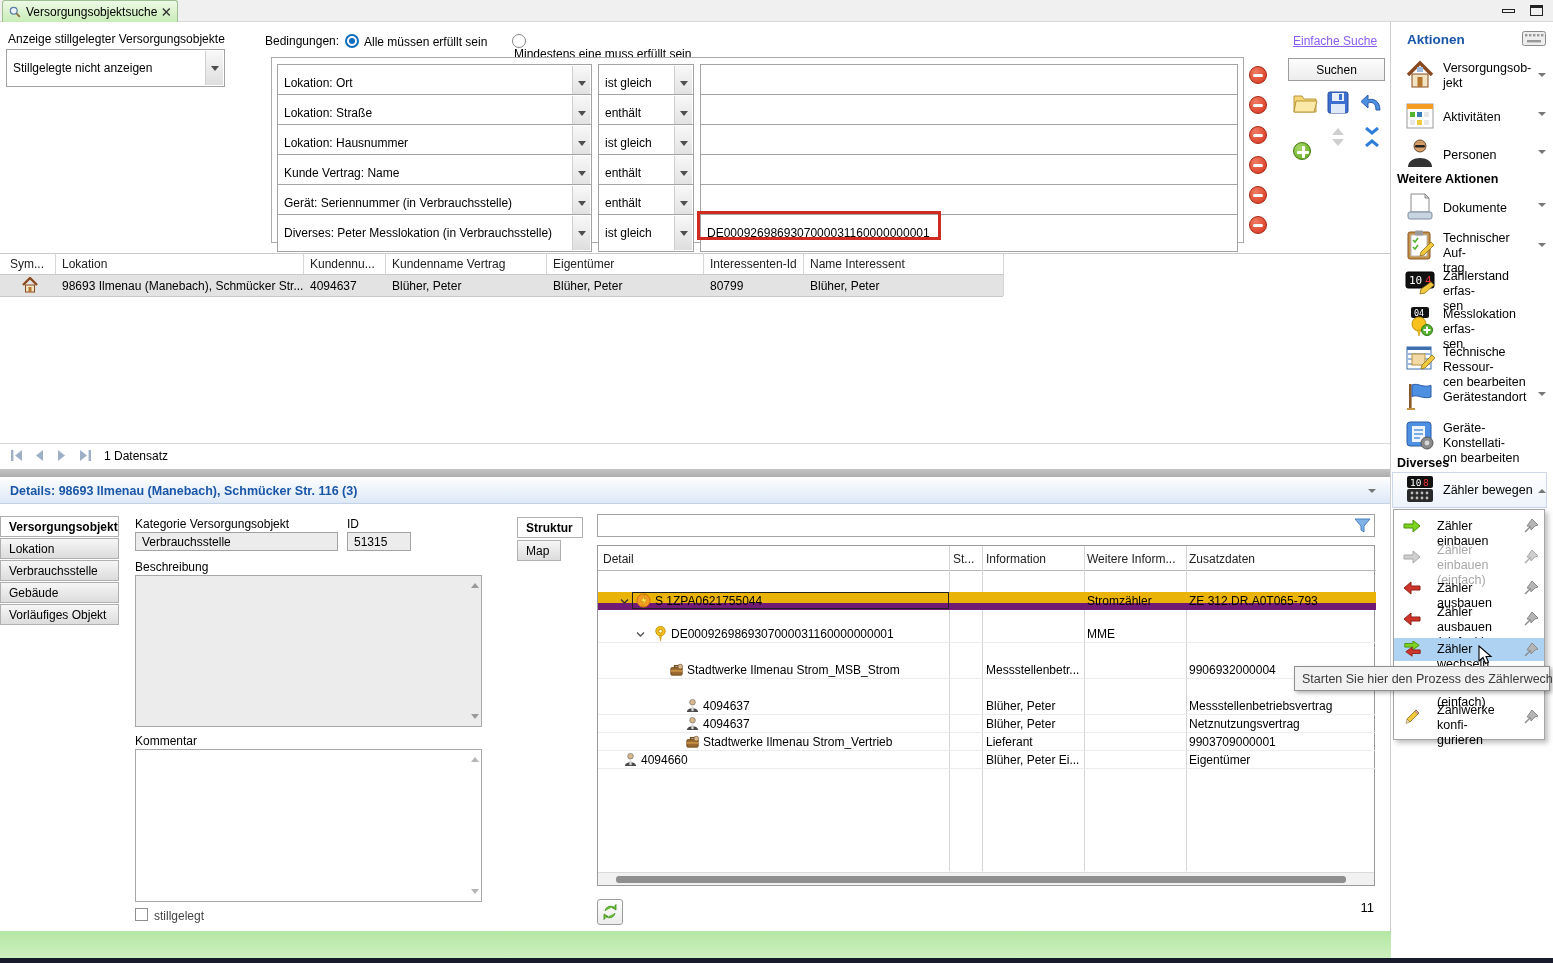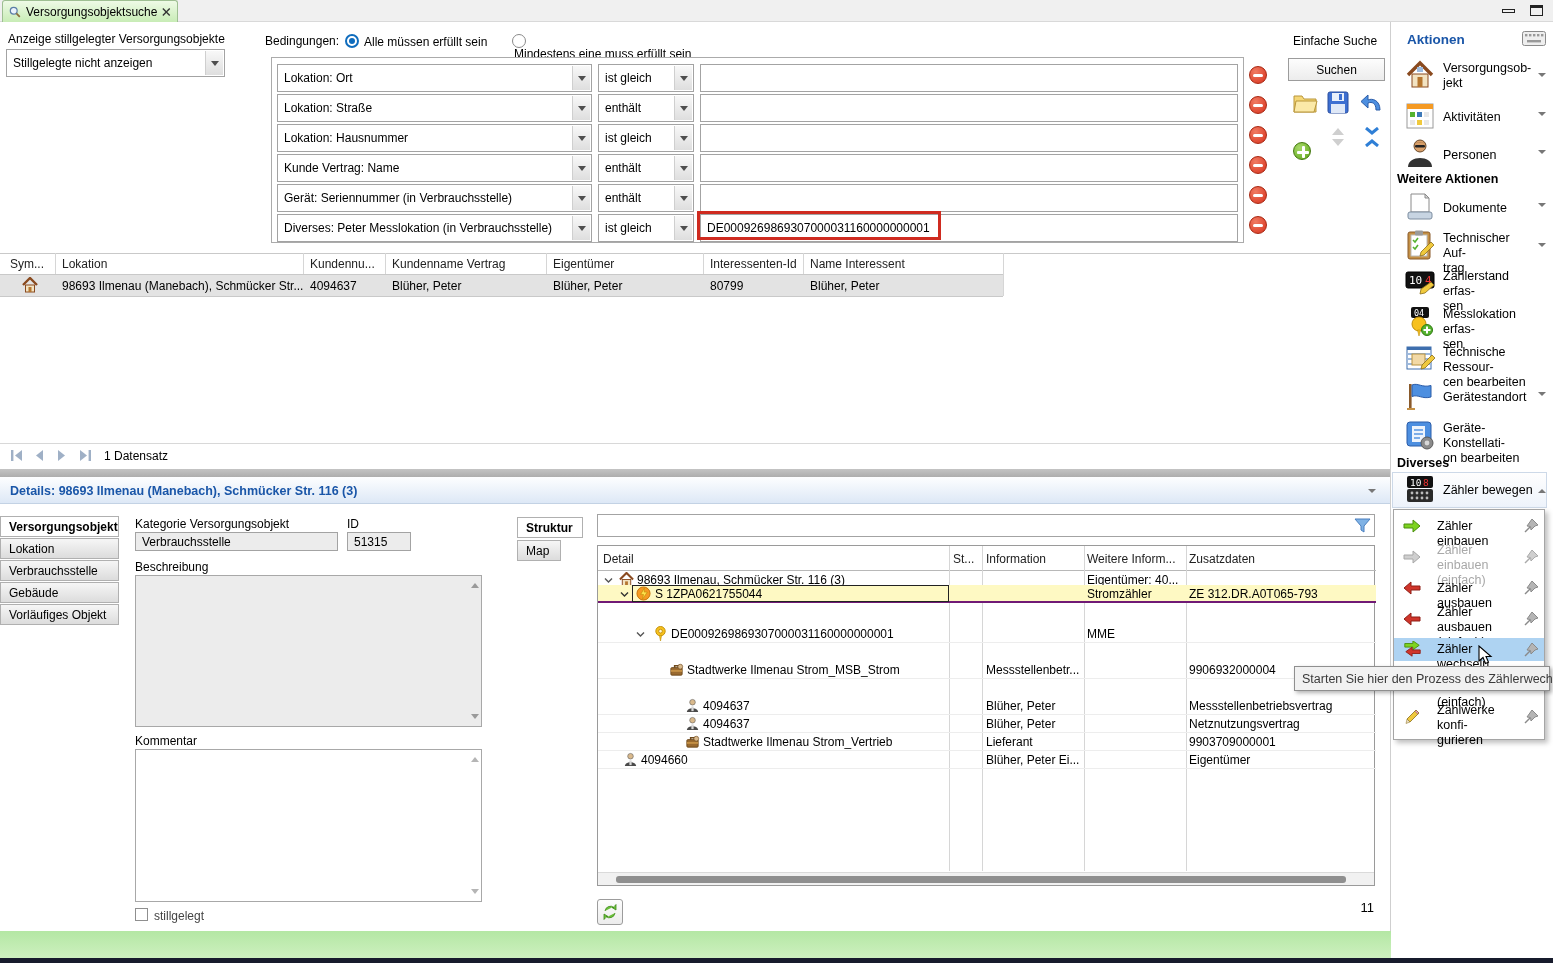--- a/index.html
+++ b/index.html
@@ -7,35 +7,35 @@
   body{font-family:"Liberation Sans","DejaVu Sans",sans-serif;background:#fff;position:relative;font-size:12px;color:#000}
   .abs{position:absolute}
   .txt{white-space:nowrap;font-size:12px}
   .b{font-weight:bold}
   .ell{overflow:hidden;text-overflow:ellipsis;white-space:nowrap;display:block}
   
   .tabbar{left:0;top:0;width:1553px;height:22px;background:#f0f0f0;border-bottom:1px solid #d9d9d9}
   .tab{left:2px;top:0;width:176px;height:22px;background:linear-gradient(#eefae6,#c8ecb6);border:1px solid #9ebf92;border-bottom:none;border-radius:3px 3px 0 0;display:flex;align-items:center;padding:0 6px;gap:5px}
   .winbtn{width:13px;height:11px;display:inline-block}
   
-  .sel,.inp{border:1px solid #a3a3a3;background:#fff;height:28px;position:absolute;display:flex;align-items:center;padding-left:6px;font-size:12px}
+  .sel,.inp{border:1px solid #a3a3a3;background:#fff;height:38px;position:absolute;display:flex;align-items:center;padding-left:6px;font-size:12px}
   .arr{position:absolute;right:1px;top:1px;bottom:1px;width:18px;background:linear-gradient(#f8f8f8,#dedede);border-left:1px solid #cfcfcf;display:flex;align-items:center;justify-content:center}
   .trid{width:0;height:0;border:4px solid transparent;border-top:5px solid #4e4e4e;margin-top:5px}
   .chevd{width:0;height:0;border:4px solid transparent;border-top:4px solid #777;display:inline-block}
   .chevu{width:0;height:0;border:4px solid transparent;border-bottom:4px solid #777;display:inline-block}
   .minus{width:18px;height:18px;border-radius:50%;background:radial-gradient(circle at 35% 30%,#f07b63,#d8321c);border:1px solid #a8250f;display:flex;align-items:center;justify-content:center}
   .minus i{display:block;width:10px;height:3px;background:#fff;border-radius:2px}
   .plusbtn{width:18px;height:18px;border-radius:50%;background:radial-gradient(circle at 35% 30%,#a8d96a,#5da617);border:1px solid #44780f;position:relative}
   .plusbtn i,.plusbtn em{position:absolute;background:#fff;border-radius:1px}
   .plusbtn i{left:8px;top:3px;width:3px;height:12px}
   .plusbtn em{left:3px;top:8px;width:12px;height:3px}
   .radio{width:14px;height:14px;border-radius:50%;border:1px solid #8a8a8a;background:#fff;display:inline-block;position:relative;vertical-align:-3px}
   .radio.on{border:2px solid #0f6cbd}
   .radio.on i{position:absolute;left:2px;top:2px;width:6px;height:6px;border-radius:50%;background:#0f6cbd}
-  .link{color:#000000;}
+  .link{color:#8b5cf6;text-decoration:underline}
   .btn{border:1px solid #9c9c9c;background:linear-gradient(#fdfdfd,#ececec);display:flex;align-items:center;justify-content:center;font-size:12px}
   
   .th{font-size:12px;color:#222}
   .vline{background:#d6d6d6;width:1px;position:absolute}
   .hline{background:#c9c9c9;height:1px;position:absolute}
   
   .vtab{left:0;width:119px;height:21px;background:linear-gradient(#f6f6f6,#dcdcdc);border:1px solid #b0b0b0;display:flex;align-items:center;padding-left:8px;position:absolute;font-size:12px}
   .vtab.on{background:#fff;font-weight:bold}
   .tarea{border:1px solid #a8a8a8;position:absolute}
   .scar{position:absolute;right:2px;width:0;height:0;border:4px solid transparent}
@@ -338,34 +338,22 @@
   <span class="abs th" style="left:355px;top:6px">St...</span>
   <span class="abs th" style="left:388px;top:6px">Information</span>
   <span class="abs th" style="left:489px;top:6px">Weitere Inform...</span>
   <span class="abs th" style="left:591px;top:6px">Zusatzdaten</span>
   <div class="abs hline" style="left:0;top:24px;width:778px;background:#b8b8b8"></div>
   <div class="abs vline" style="left:351px;top:0;height:325px"></div>
   <div class="abs vline" style="left:384px;top:0;height:325px"></div>
   <div class="abs vline" style="left:486px;top:0;height:325px"></div>
   <div class="abs vline" style="left:588px;top:0;height:325px"></div>
 
-  <div class="trow" style="top:25px;border-bottom:1px solid #ededed">
-    <svg class="texp" style="left:6px" viewBox="0 0 9 9">
-        <path d="M1 2.5 L4.5 6 L8 2.5" fill="none" stroke="#555" stroke-width="1.4"></path>
-      </svg>
-    <svg class="ticon" style="left:21px" viewBox="0 0 16 16">
-        <path d="M1 8 L8 1 L15 8" fill="none" stroke="#8a4a1f" stroke-width="2.2"></path>
-        <rect x="3.5" y="8" width="9" height="7" fill="#f2e3c2" stroke="#8a4a1f"></rect>
-        <rect x="6.5" y="10" width="3" height="5" fill="#b5762f"></rect>
-      </svg>
-    <span class="tcell" style="left:39px;width:308px">98693 Ilmenau, Schmücker Str. 116 (3)</span>
-    <span class="tcell" style="left:489px;width:95px">Eigentümer: 40...</span>
-  </div>
-
-  <div class="trow" style="top:39px;background:#fef9c3;border-bottom:2px solid #701a75">
+
+  <div class="trow" style="top:46px;background:#eab308;border-bottom:7px solid #701a75">
     <svg class="texp" style="left:22px" viewBox="0 0 9 9">
         <path d="M1 2.5 L4.5 6 L8 2.5" fill="none" stroke="#333" stroke-width="1.4"></path>
       </svg>
     <div class="abs" style="left:34px;top:0;width:317px;height:17px;border:1px solid #222"></div>
     <svg class="ticon" style="left:38px;top:1px" viewBox="0 0 16 16">
         <circle cx="8" cy="8" r="7" fill="#f59a23" stroke="#c67208"></circle>
         <path d="M9 2 L5 9 L8 9 L7 14 L12 6.5 L8.7 6.5 Z" fill="#ffe14d" stroke="#b98a00" stroke-width="0.6"></path>
       </svg>
     <span class="tcell b" style="left:57px;width:290px;font-weight:normal">S 1ZPA0621755044</span>
     <span class="tcell" style="left:489px;width:95px">Stromzähler</span>

